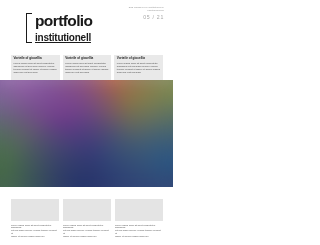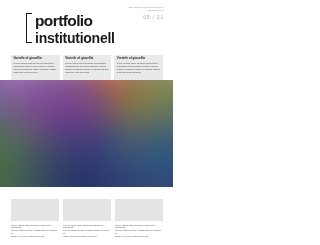--- a/index.html
+++ b/index.html
@@ -18,22 +18,22 @@
     width:6px;border-left:1.6px solid #1a1a1a;
     border-top:1.6px solid #1a1a1a;border-bottom:1.6px solid #1a1a1a;
     margin-right:3px;height:30px;box-sizing:border-box;
   }
   .wordmark{display:flex;flex-direction:column;justify-content:space-between;height:30px;}
   .wm-main{
     font-size:15.5px;font-weight:bold;line-height:1;letter-spacing:-0.6px;
     color:#1a1a1a;
   }
   .wm-sub{
-    font-size:14px;font-weight:bold;line-height:1;letter-spacing:-0.25px;
-    color:#1a1a1a;margin-top:2.5px;
+    font-size:10px;font-weight:bold;line-height:1;letter-spacing:-0.25px;
+    color:#1a1a1a;margin-top:2.5px;text-decoration:underline;
   }
   .issue-block{position:absolute;right:9px;top:6px;text-align:right;}
   .issue-line{
     font-size:2.3px;color:#8d8d8d;letter-spacing:.15px;line-height:2.6px;
     white-space:nowrap;
   }
   .issue-no{
     font-size:5.2px;color:#a8a8a8;letter-spacing:.7px;margin-top:2.5px;
     font-weight:normal;
   }

